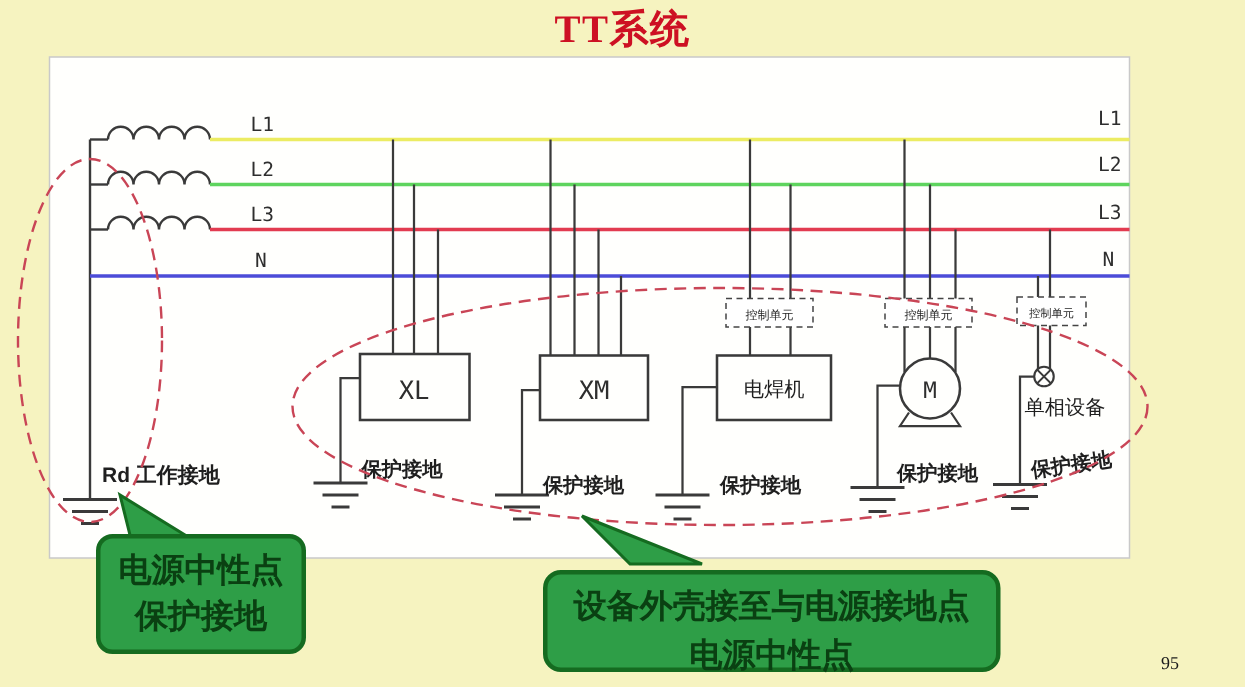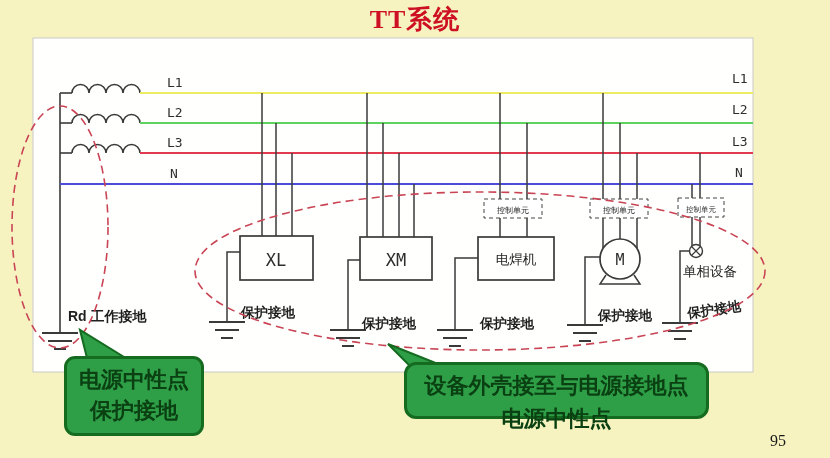--- a/index.html
+++ b/index.html
@@ -23,24 +23,24 @@
     background:#2e9e47;
     border:3px solid #156b20;
     border-radius:12px;
     color:#0a4012;
     font-weight:bold;
     text-align:center;
     box-sizing:border-box;
   }
   .callout .line{white-space:nowrap;}
   .callout-neutral{left:64px;top:356px;width:140px;height:80px;font-size:22px;line-height:31px;padding-top:5px;border-radius:11px;}
-  .callout-shell{left:362px;top:362px;width:305px;height:57px;font-size:22px;line-height:33px;padding-top:4px;margin-left:42px;}
+  .callout-shell{left:362px;top:380px;width:305px;height:68px;font-size:22px;line-height:33px;padding-top:4px;}
   .page-number{
     position:absolute;right:44px;bottom:8px;z-index:4;
-    font-family:"Liberation Serif",serif;font-size:16px;color:#1a1a1a;
+    font-family:"Liberation Serif",serif;font-size:12px;color:#1a1a1a;
   }
   text{font-family:"DejaVu Sans Mono",monospace;fill:#2e2e2e;}
   text.cn{font-family:"Liberation Sans",sans-serif;fill:#1f1f1f;}
 </style>
 </head>
 <body>
 
 <div class="stage">
 
   <div class="slide-title">TT系统</div>

